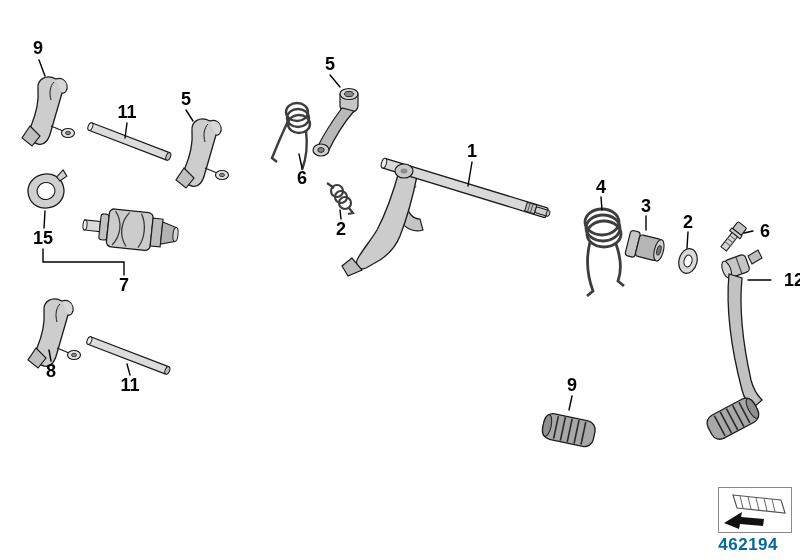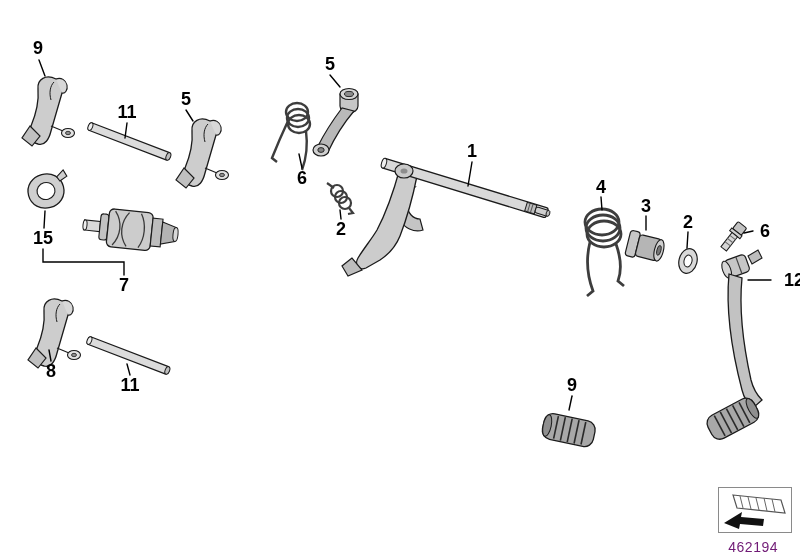--- a/index.html
+++ b/index.html
@@ -8,21 +8,21 @@
     font-family:"Liberation Sans",sans-serif;overflow:hidden;
   }
   .stage svg.drawing{position:absolute;left:0;top:0;}
   .callout{
     position:absolute;transform:translate(-50%,-50%);
     font-weight:bold;font-size:18px;line-height:1;color:#000;
     cursor:pointer;user-select:none;
   }
   .partnum{
     position:absolute;right:22px;bottom:5px;
-    font-size:14px;color:#701a75;letter-spacing:0.5px;
+    font-size:17px;color:#0369a1;letter-spacing:0.5px;font-weight:bold;
   }
   .logo-box{
     position:absolute;left:718px;top:487px;width:74px;height:46px;
     border:1px solid #8a8a8a;background:#fff;box-sizing:border-box;
     display:flex;align-items:center;justify-content:center;cursor:pointer;
   }
 </style>
 </head>
 <body>
 

